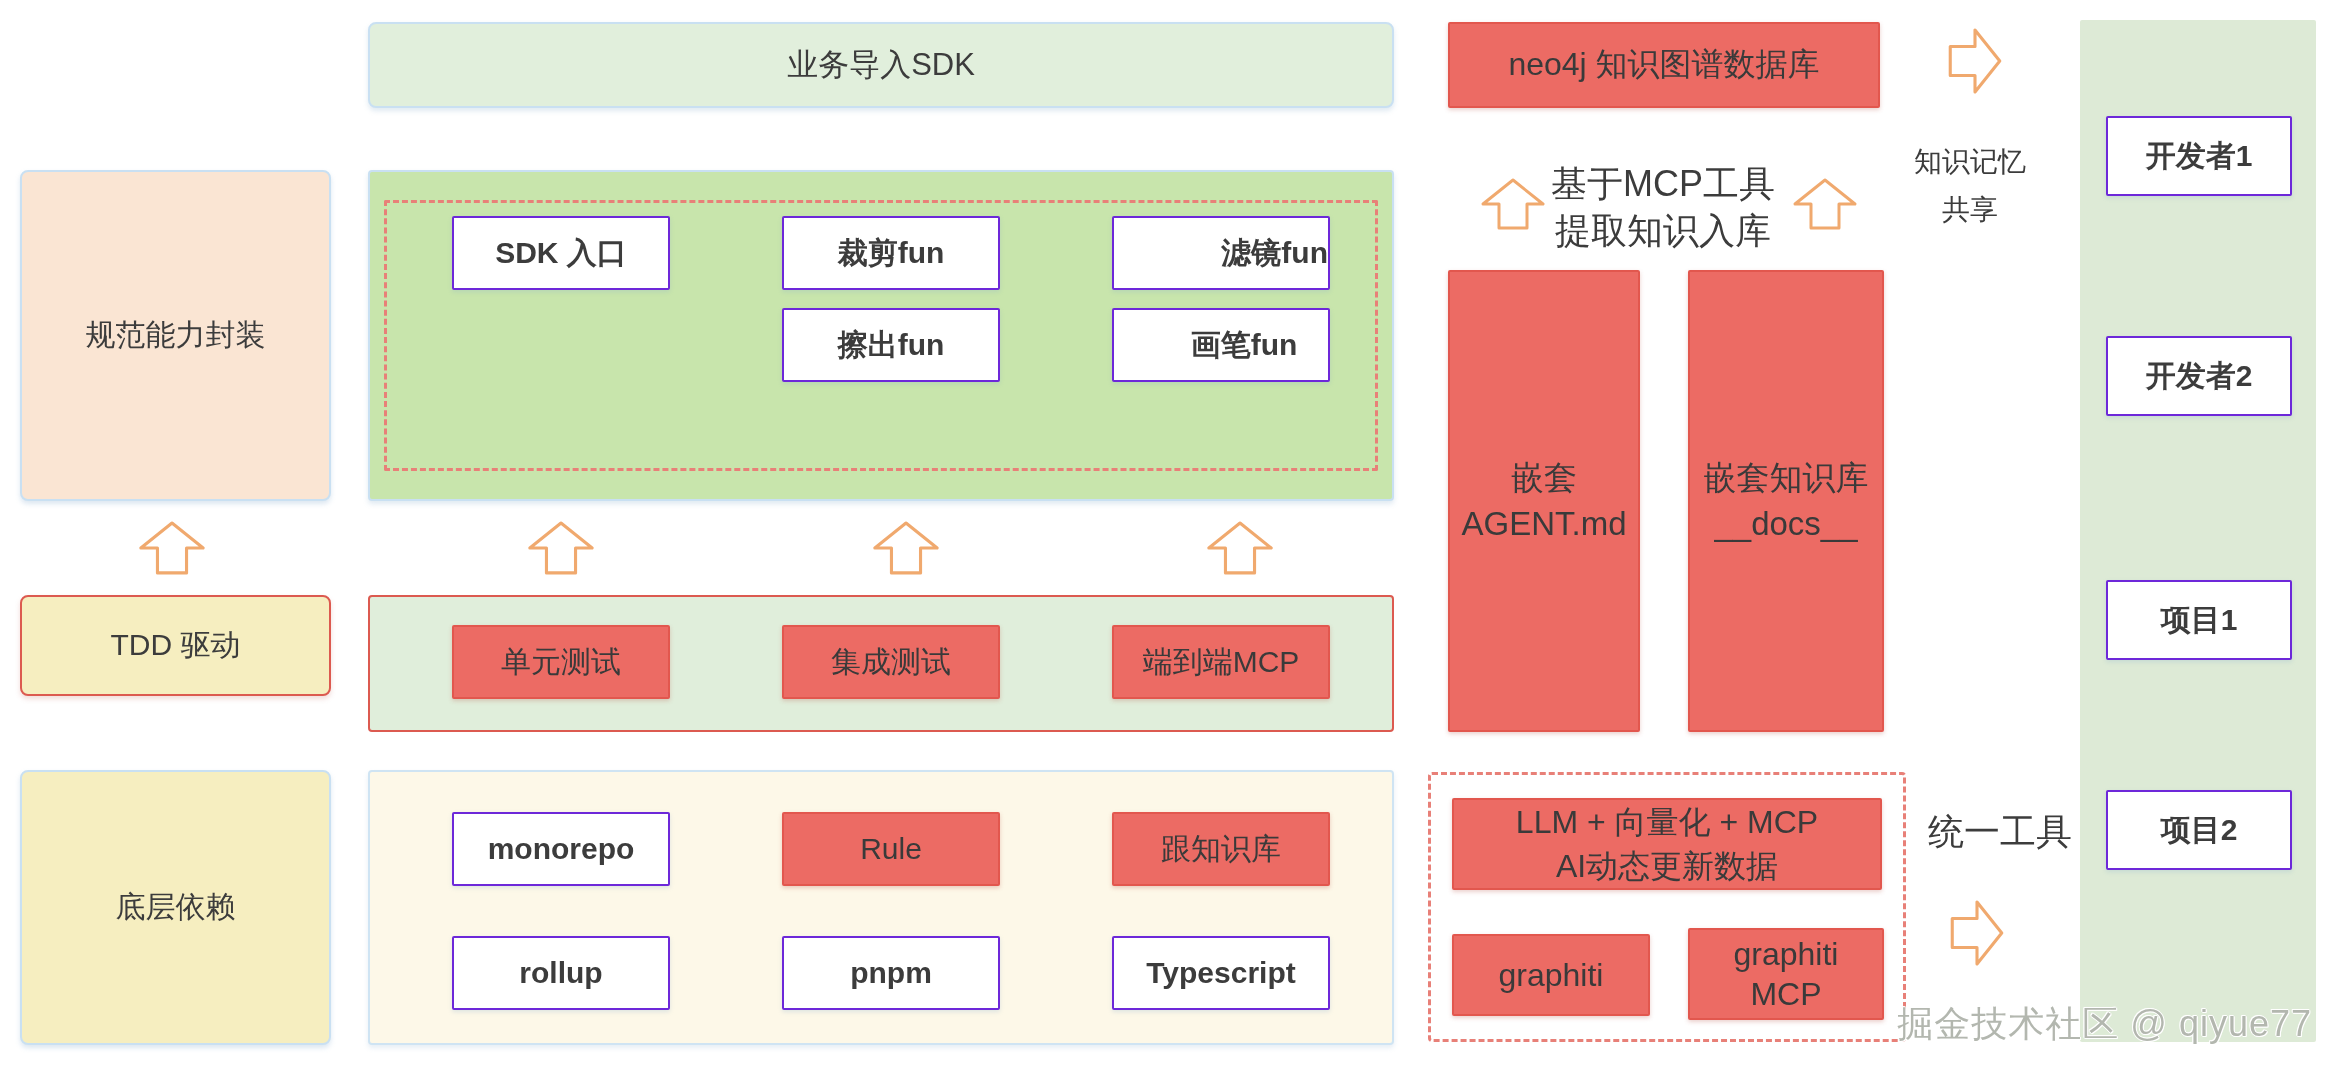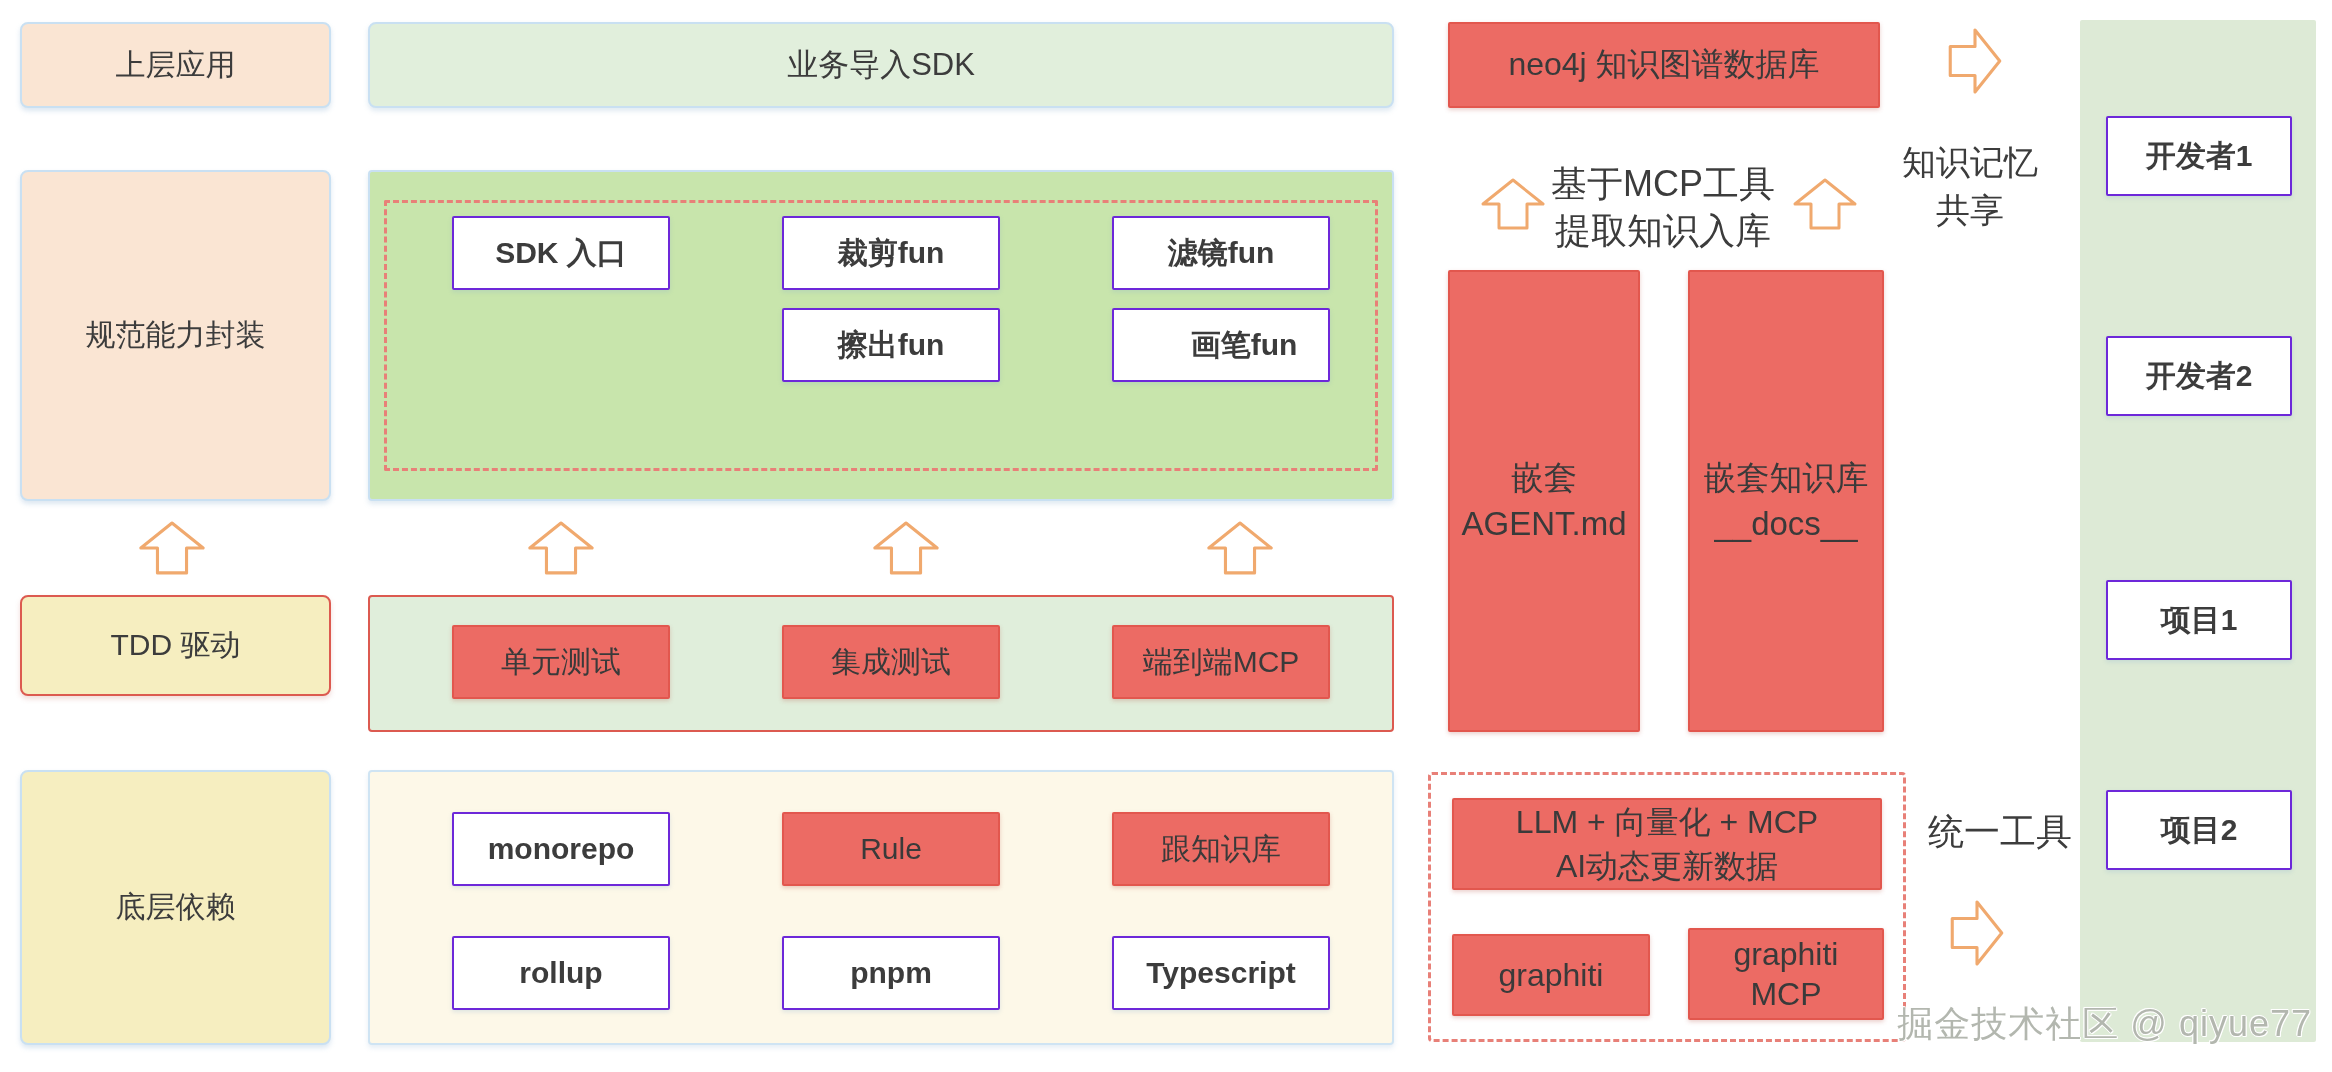--- a/index.html
+++ b/index.html
@@ -32,23 +32,20 @@
   .multi{flex-direction:column;line-height:46px;}
   .watermark{position:absolute;font-size:36px;color:#b3b7af;letter-spacing:1px;
       text-shadow:1px 0 #fff,-1px 0 #fff,0 1px #fff,0 -1px #fff,1px 1px #fff,-1px -1px #fff;}
   svg.arrow{display:block;}
 </style>
 </head>
 <body>
 
 <div id="stage">
 
-  <div class="abs box peach" style="left:20px;top:22px;width:311px;height:86px;">
-    <span>上层应用</span>
-  </div>
 
   <div class="abs box peach" style="left:20px;top:170px;width:311px;height:331px;">
     <span>规范能力封装</span>
   </div>
 
   <div class="abs" style="left:134px;top:521px;">
     <svg class="arrow" width="76" height="54" viewBox="0 0 64 52">
       <polygon points="32,2 62,26 46,26 46,50 18,50 18,26 2,26" fill="#ffffff" stroke="#f0a96e" stroke-width="3" stroke-linejoin="round"></polygon>
     </svg>
   </div>
@@ -68,21 +65,21 @@
   <div class="abs green-strong" style="left:368px;top:170px;width:1026px;height:331px;">
     <div class="abs dashed-inner" style="left:14px;top:28px;right:14px;bottom:28px;"></div>
   </div>
 
   <div class="abs box white-box" style="left:452px;top:216px;width:218px;height:74px;">
     <span>SDK 入口</span>
   </div>
   <div class="abs box white-box" style="left:782px;top:216px;width:218px;height:74px;">
     <span>裁剪fun</span>
   </div>
-  <div class="abs box white-box" style="left:1112px;top:216px;width:218px;height:74px;">
+  <div class="abs box white-box" style="left:1112px;top:216px;width:218px;height:74px;justify-content:flex-end;">
     <span>滤镜fun</span>
   </div>
   <div class="abs box white-box" style="left:782px;top:308px;width:218px;height:74px;">
     <span>擦出fun</span>
   </div>
   <div class="abs box white-box" style="left:1112px;top:308px;width:218px;height:74px;padding-left:46px;">
     <span>画笔fun</span>
   </div>
 
   <div class="abs" style="left:523px;top:521px;">
@@ -135,21 +132,21 @@
   <div class="abs box red-box" style="left:1448px;top:22px;width:432px;height:86px;font-size:32px;">
     <span>neo4j 知识图谱数据库</span>
   </div>
 
   <div class="abs" style="left:1948px;top:28px;">
     <svg class="arrow" width="54" height="66" viewBox="0 0 52 64">
       <polygon points="50,32 26,2 26,18 2,18 2,46 26,46 26,62" fill="#ffffff" stroke="#f0a96e" stroke-width="3" stroke-linejoin="round"></polygon>
     </svg>
   </div>
 
-  <div class="note" style="left:1890px;top:138px;width:160px;line-height:48px;font-size:34px;">
+  <div class="note" style="left:1890px;top:138px;width:160px;line-height:48px;font-size:28px;">
     <div>知识记忆</div>
     <div>共享</div>
   </div>
 
   <div class="abs" style="left:1478px;top:178px;">
     <svg class="arrow" width="70" height="52" viewBox="0 0 64 52">
       <polygon points="32,2 62,26 46,26 46,50 18,50 18,26 2,26" fill="#ffffff" stroke="#f0a96e" stroke-width="3" stroke-linejoin="round"></polygon>
     </svg>
   </div>
   <div class="note" style="left:1548px;top:160px;width:230px;">

